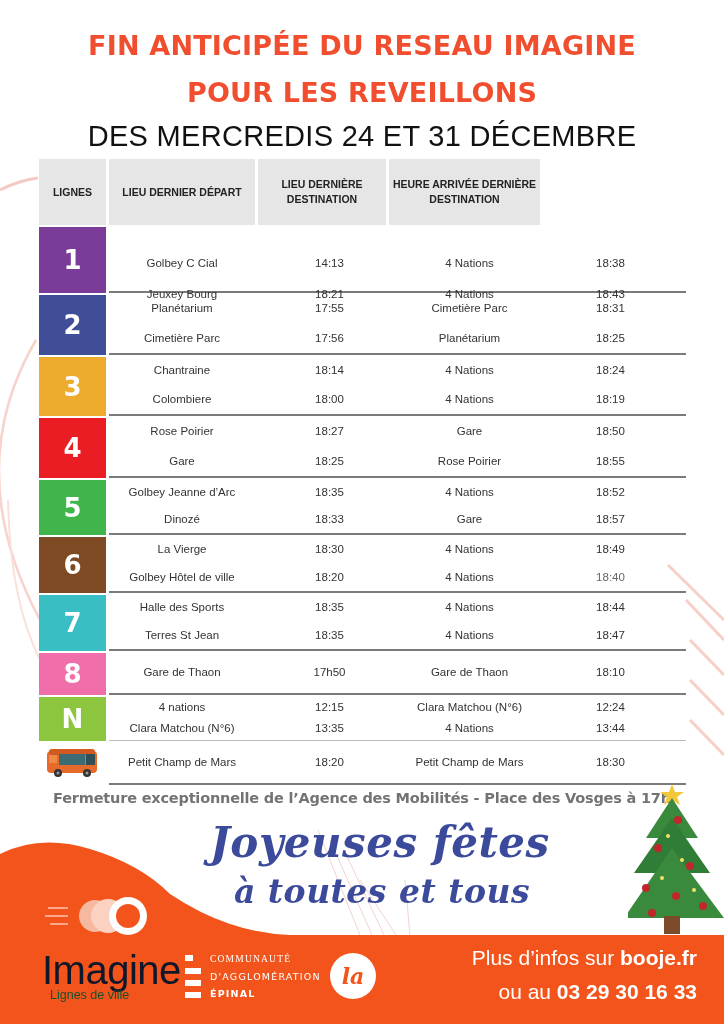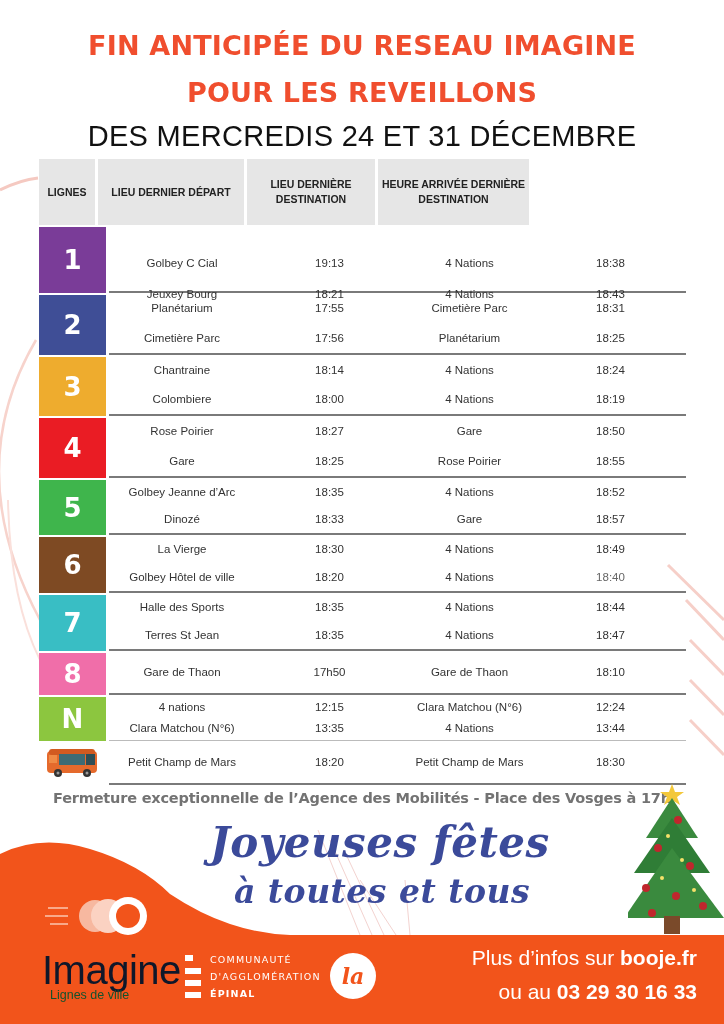--- a/index.html
+++ b/index.html
@@ -10,21 +10,21 @@
 
   .title { position: absolute; left: 0; width: 724px; text-align: center; color: #f04e2e; font-weight: 900; letter-spacing: 0.2px; font-family: "DejaVu Sans", sans-serif; }
   .title.l1 { top: 30px; font-size: 27px; }
   .title.l2 { top: 77px; font-size: 27px; }
   .subtitle { position: absolute; top: 120px; left: 0; width: 724px; text-align: center; font-size: 29px; color: #111; font-family: "Liberation Sans", sans-serif; letter-spacing: 0.3px; }
 
   .table { position: absolute; left: 39px; top: 159px; width: 647px; }
   .thead { display: flex; height: 66px; }
   .th { background: #e6e6e6; margin-right: 3px; display: flex; align-items: center; justify-content: center; text-align: center; font-size: 10.5px; font-weight: bold; color: #222; line-height: 15px; }
   .th:last-child { margin-right: 0; }
-  .c0 { width: 56px; }
+  .c0 { width: 67px; }
   .c1 { width: 146px; }
   .c2 { width: 146px; }
   .c3 { width: 128px; }
   .c4 { width: 151px; }
 
   .group { display: flex; position: relative; }
   .linebox { width: 67px; display: flex; align-items: center; justify-content: center; color: #fff; font-size: 26px; font-weight: bold; font-family: "DejaVu Sans", sans-serif; margin-right: 3px; margin-top: 2px; }
   .rows { flex: 1; position: relative; }
   .rows.sep { border-bottom: 2px solid #7a7a7a; }
   .row { display: flex; align-items: center; font-size: 11.5px; color: #333; }
@@ -89,21 +89,21 @@
     <div class="th c4">
         <span style="display:block;width:145px;">HEURE ARRIVÉE DERNIÈRE DESTINATION</span>
       </div>
   </div>
 
   <div class="group" style="height:68px;">
     <div class="linebox" style="background:#7a3c98;">1</div>
     <div class="rows sep">
       <div class="row" style="height:32px;padding-top:2px;margin-top:21px;">
         <div class="cell rc1">Golbey C Cial</div>
-        <div class="cell rc2 time">19:13</div>
+        <div class="cell rc2 time">14:13</div>
         <div class="cell rc3">4 Nations</div>
         <div class="cell rc4 time">18:38</div>
       </div>
       <div class="row" style="height:32px;">
         <div class="cell rc1">Jeuxey Bourg</div>
         <div class="cell rc2 time">18:21</div>
         <div class="cell rc3">4 Nations</div>
         <div class="cell rc4 time">18:43</div>
       </div>
     </div>
@@ -313,21 +313,21 @@
 <div class="footer-band"></div>
 <div class="imagine-logo">Imagine</div>
 <div class="imagine-sub">Lignes de ville</div>
 
 <div class="ca-lines">
   <span style="top:955px;width:8px;"></span>
   <span style="top:968px;"></span>
   <span style="top:980px;"></span>
   <span style="top:992px;"></span>
 </div>
-<div class="ca-text" style="top:954px;">COMMUNAUTÉ</div>
+<div class="ca-text" style="top:954px;font-family:Liberation Serif, serif;">COMMUNAUTÉ</div>
 <div class="ca-text" style="top:971px;">D'AGGLOMÉRATION</div>
 <div class="ca-text" style="top:988px;font-weight:bold;">ÉPINAL</div>
 
 <div class="la-logo">la</div>
 
 <div class="info1">
   <span>Plus d’infos sur </span><b>booje.fr</b>
 </div>
 <div class="info2">
   <span>ou au </span><b>03 29 30 16 33</b>

